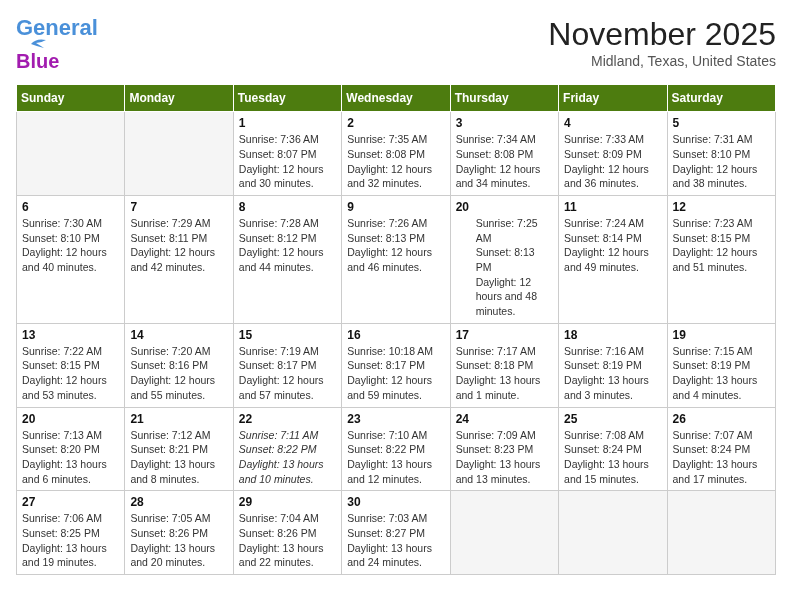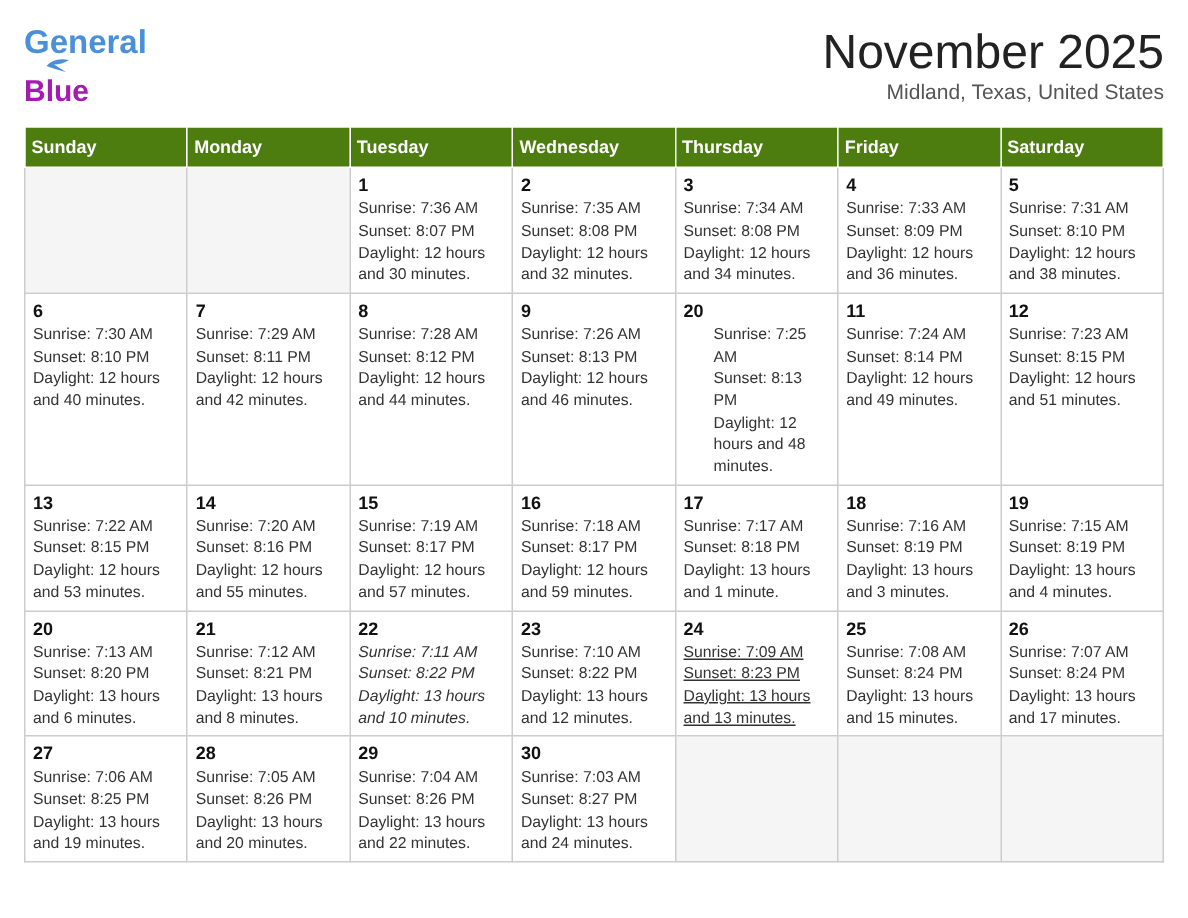--- a/index.html
+++ b/index.html
@@ -207,21 +207,21 @@
 Daylight: 12 hours and 55 minutes.</div>
         </td>
         <td>
           <div class="day-num">15</div>
           <div class="day-info" style="white-space: pre-line;">Sunrise: 7:19 AM
 Sunset: 8:17 PM
 Daylight: 12 hours and 57 minutes.</div>
         </td>
         <td>
           <div class="day-num">16</div>
-          <div class="day-info" style="white-space: pre-line;">Sunrise: 7:18 AM
+          <div class="day-info" style="white-space: pre-line;">Sunrise: 10:18 AM
 Sunset: 8:17 PM
 Daylight: 12 hours and 59 minutes.</div>
         </td>
         <td>
           <div class="day-num">17</div>
           <div class="day-info" style="white-space: pre-line;">Sunrise: 7:17 AM
 Sunset: 8:18 PM
 Daylight: 13 hours and 1 minute.</div>
         </td>
         <td>
@@ -257,21 +257,21 @@
 Daylight: 13 hours and 10 minutes.</div>
         </td>
         <td>
           <div class="day-num">23</div>
           <div class="day-info" style="white-space: pre-line;">Sunrise: 7:10 AM
 Sunset: 8:22 PM
 Daylight: 13 hours and 12 minutes.</div>
         </td>
         <td>
           <div class="day-num">24</div>
-          <div class="day-info" style="white-space: pre-line; text-decoration: underline;">Sunrise: 7:09 AM
+          <div class="day-info" style="white-space: pre-line;">Sunrise: 7:09 AM
 Sunset: 8:23 PM
 Daylight: 13 hours and 13 minutes.</div>
         </td>
         <td>
           <div class="day-num">25</div>
           <div class="day-info" style="white-space: pre-line;">Sunrise: 7:08 AM
 Sunset: 8:24 PM
 Daylight: 13 hours and 15 minutes.</div>
         </td>
         <td>

